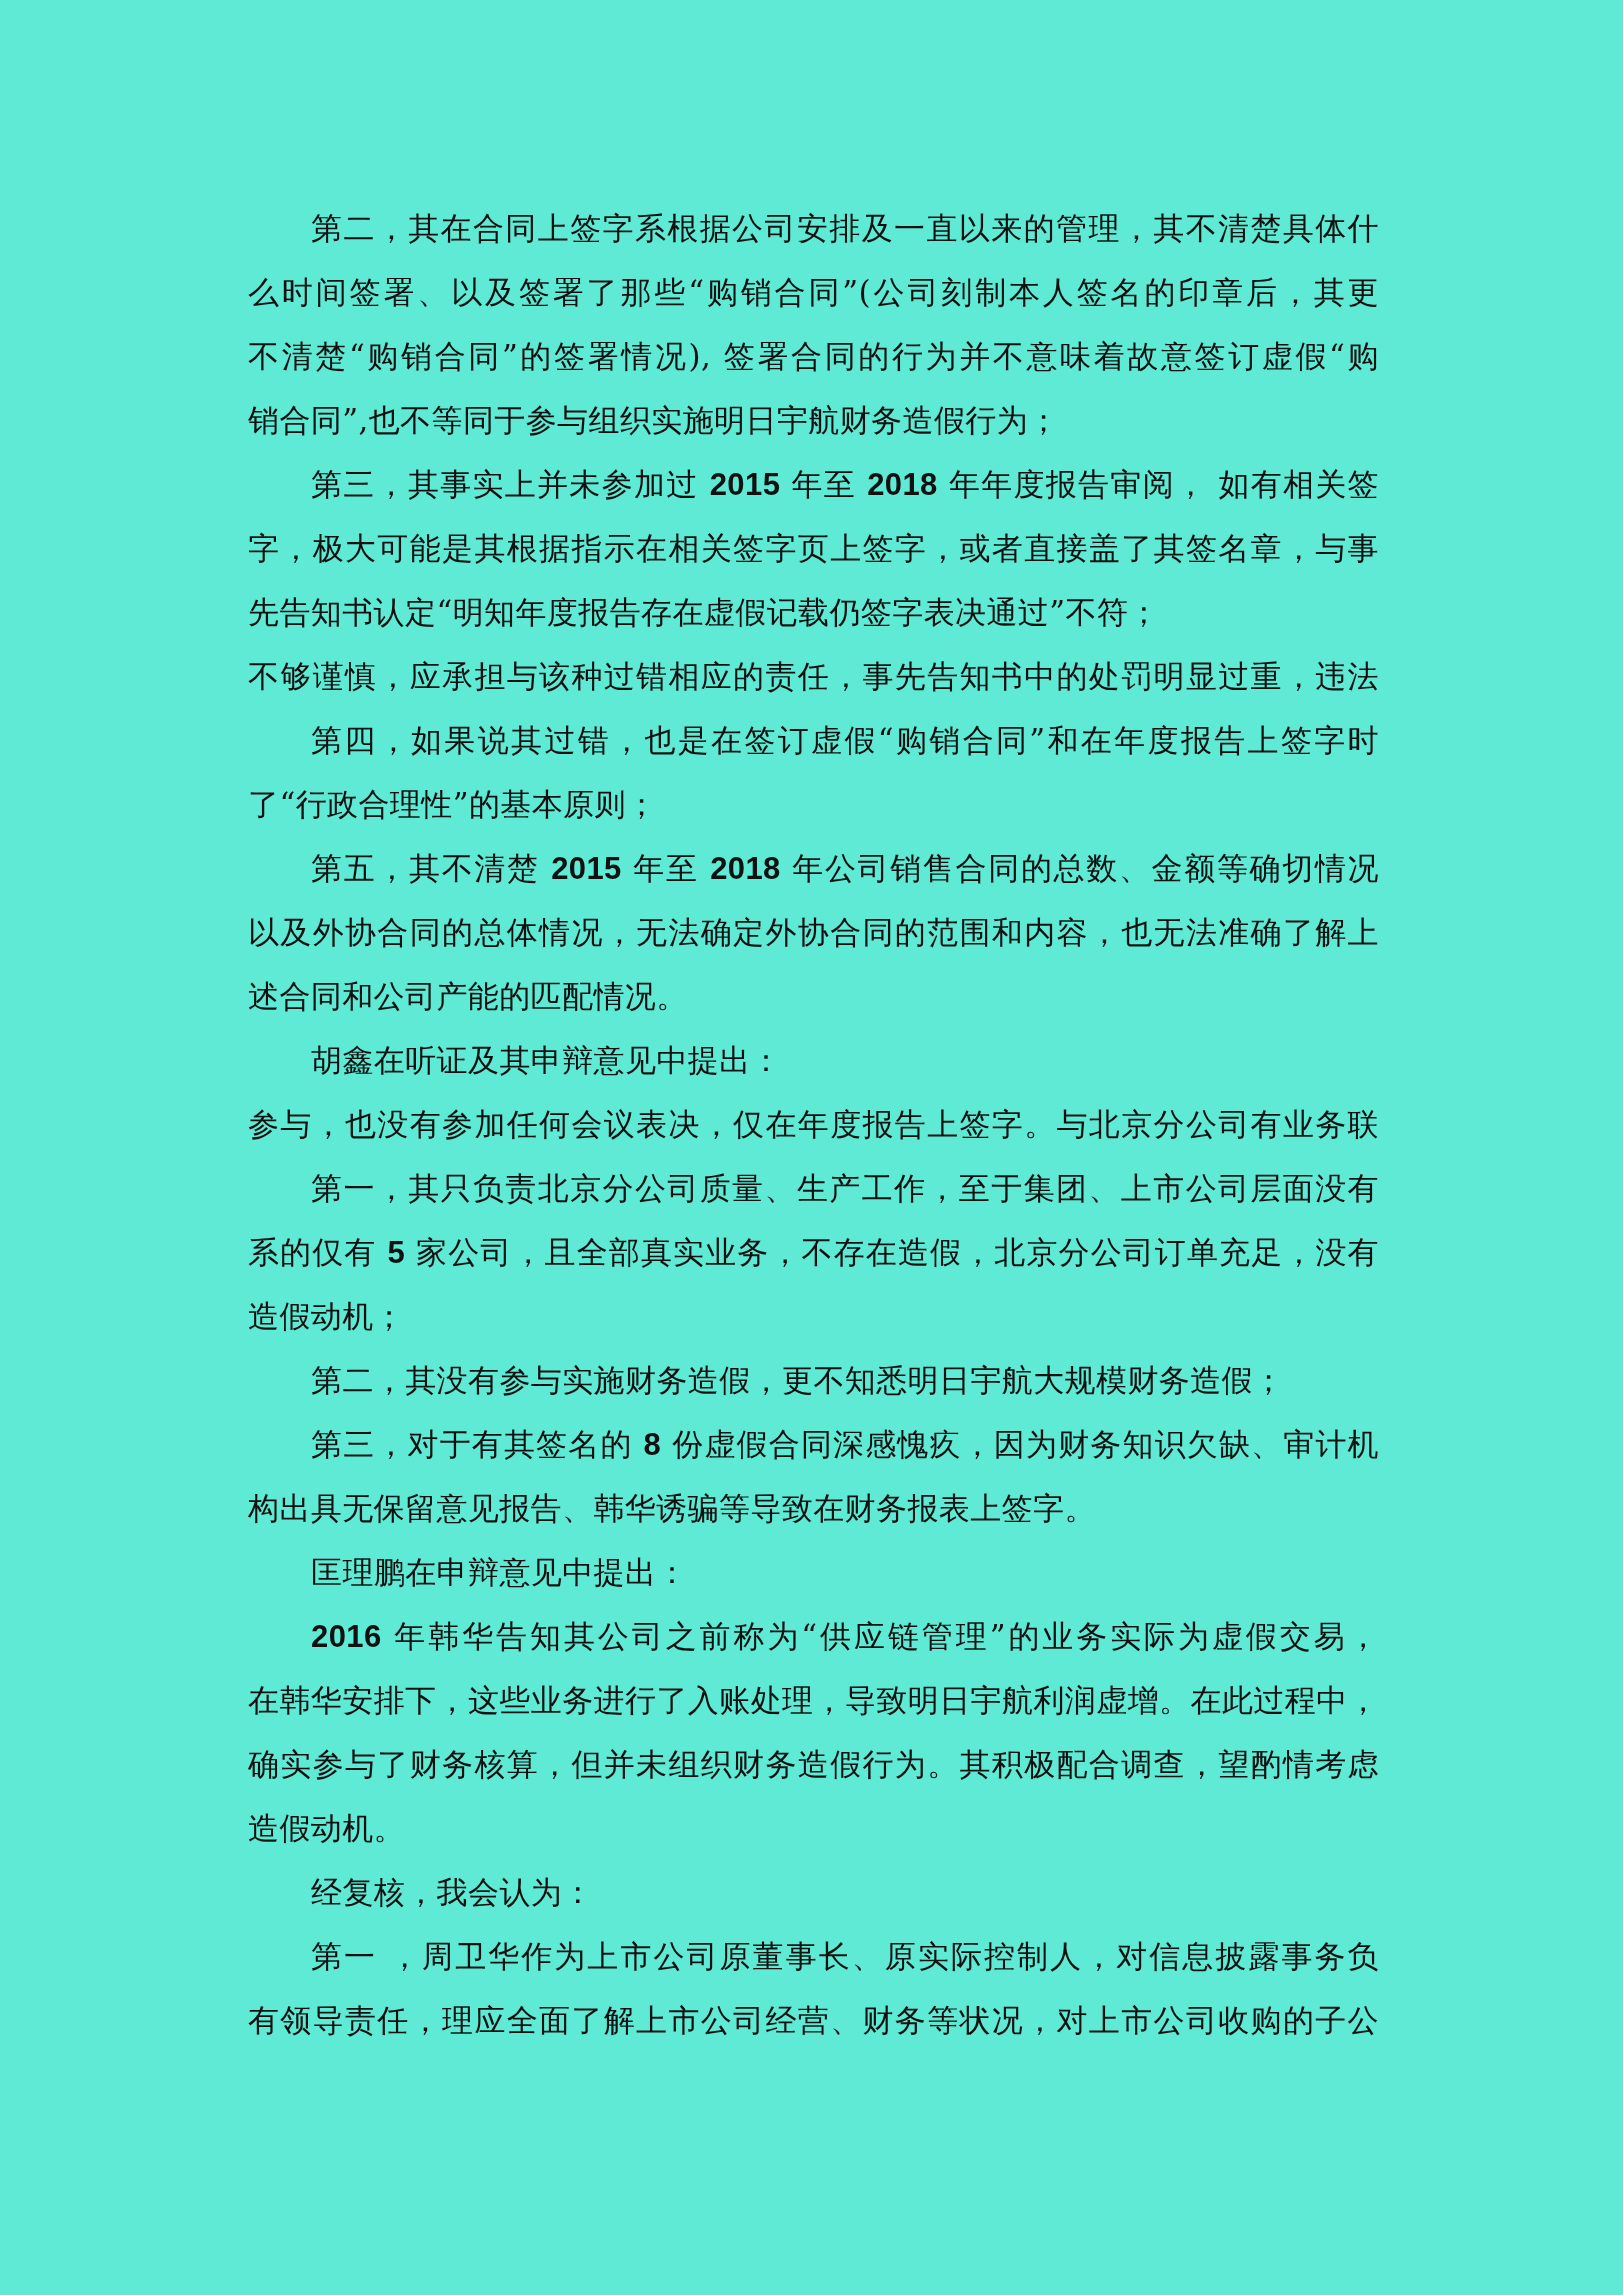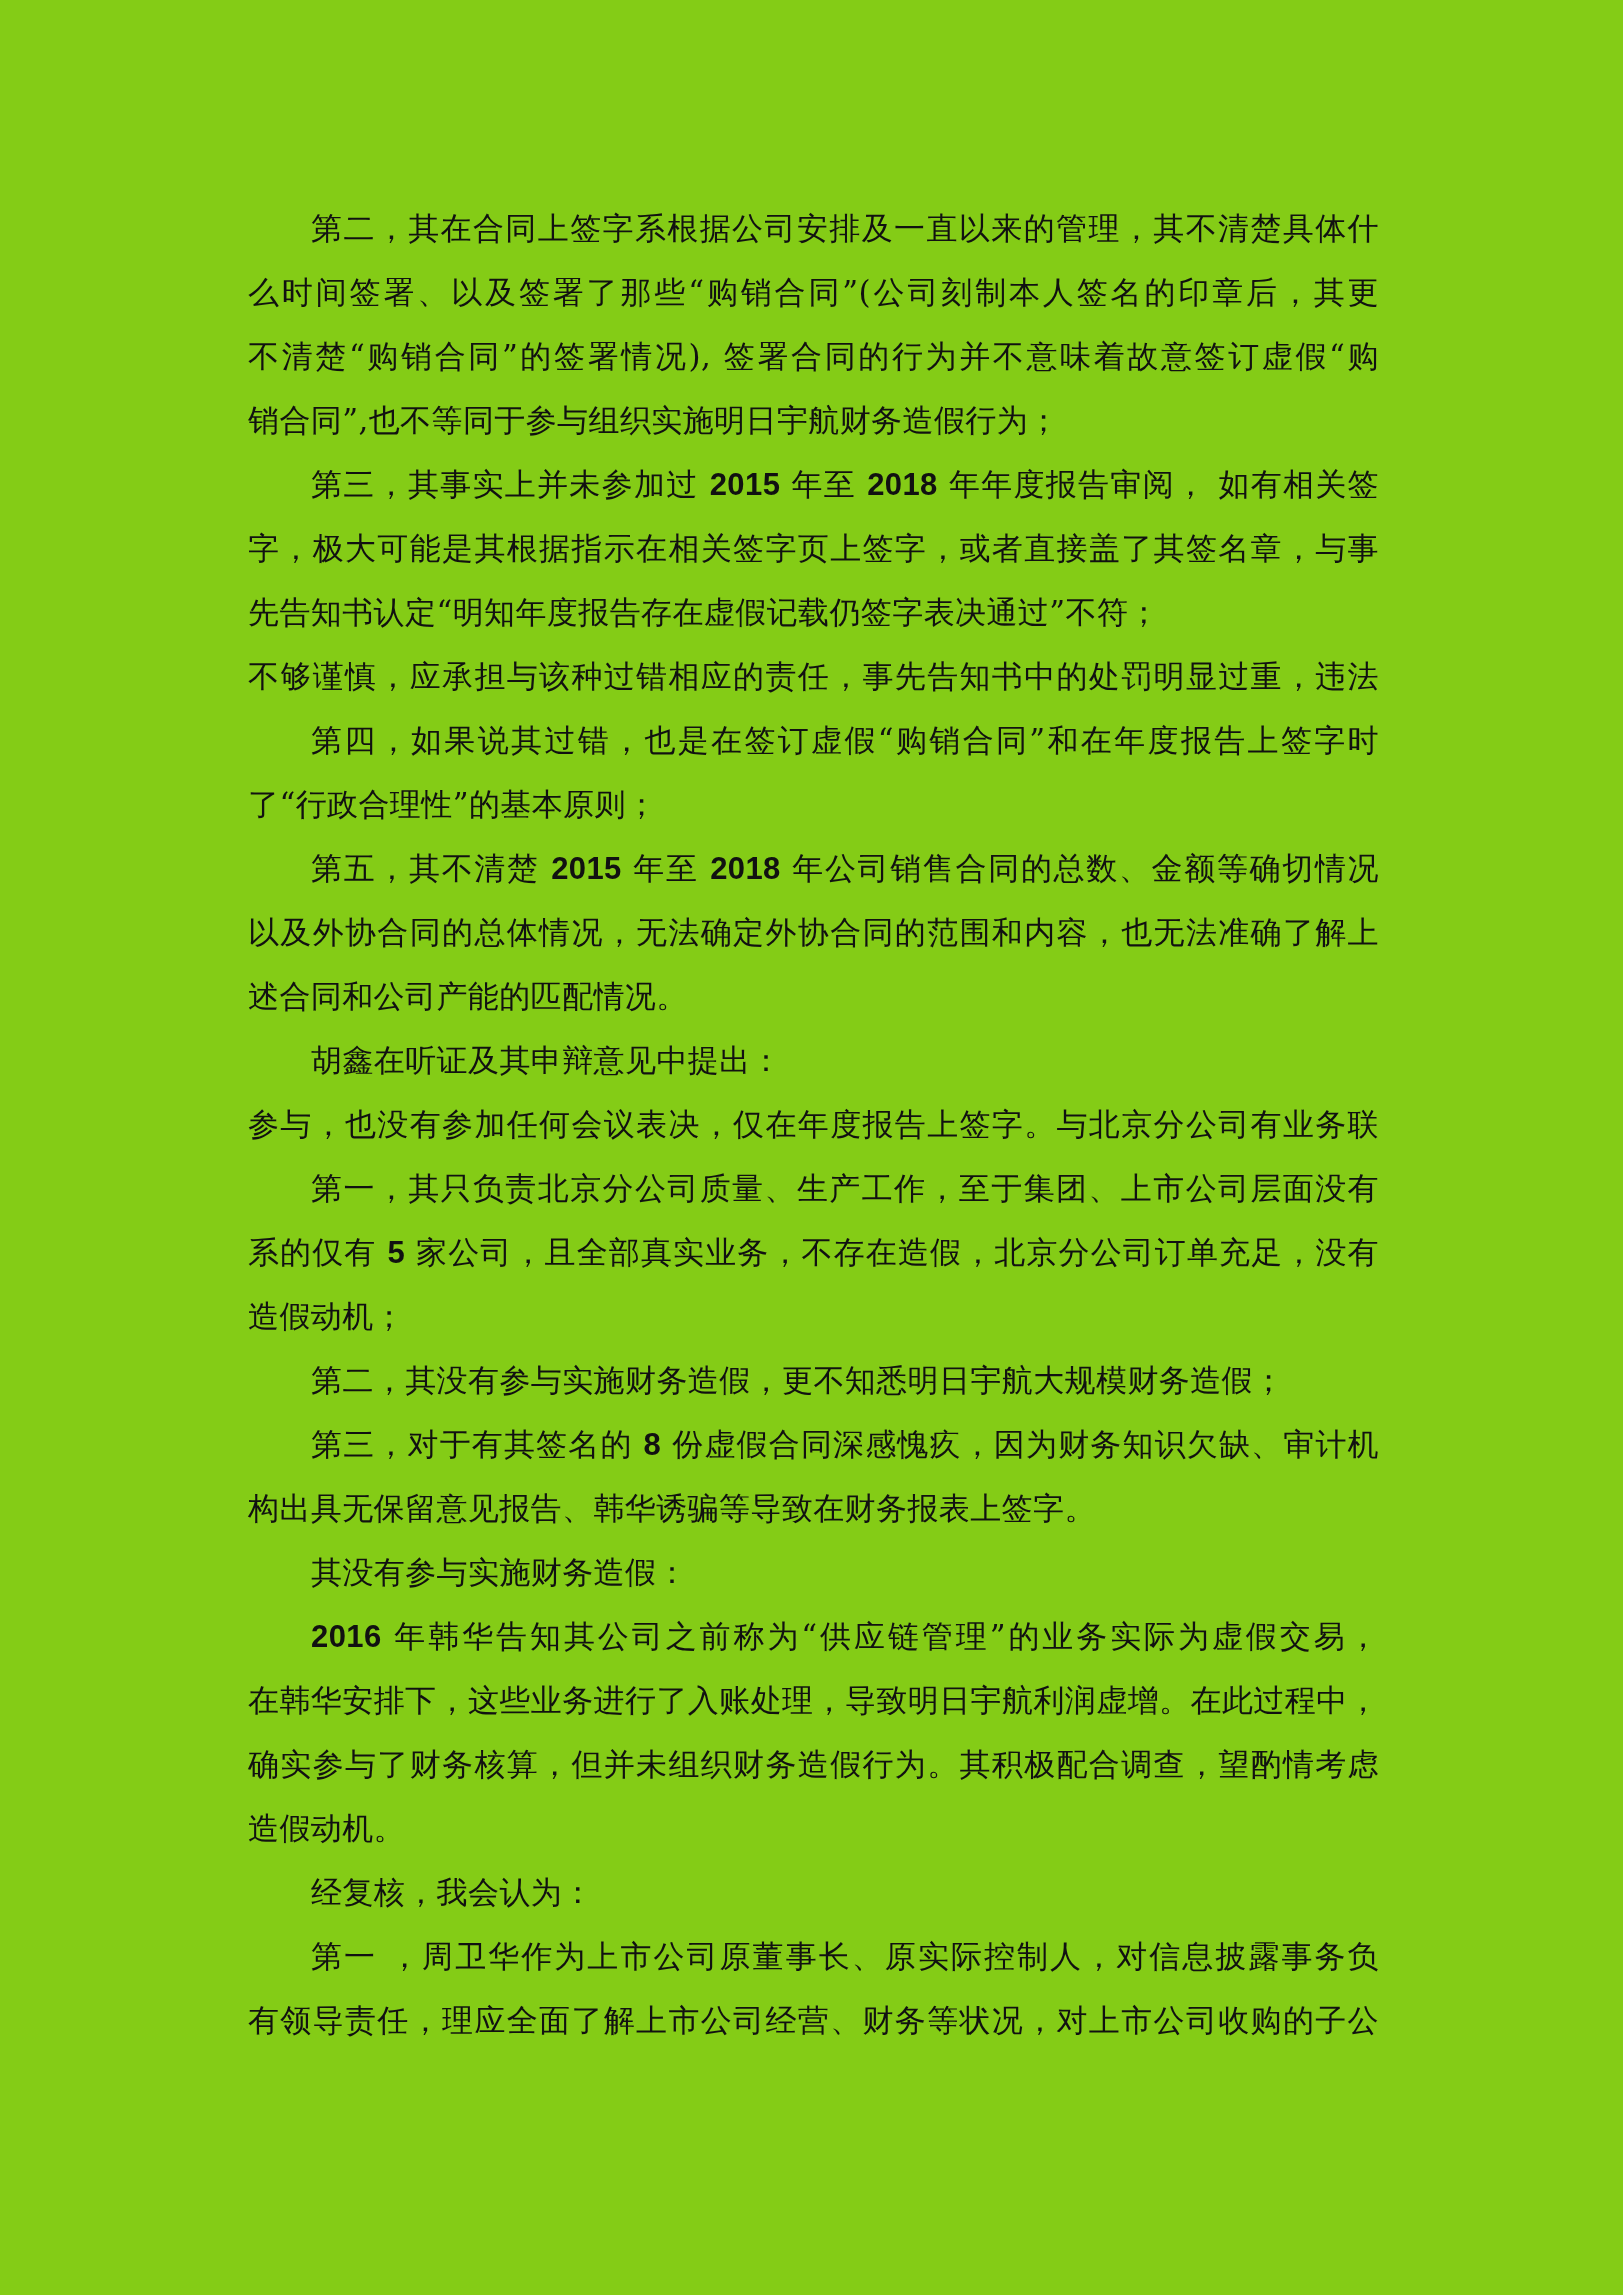--- a/index.html
+++ b/index.html
@@ -14,21 +14,21 @@
     overflow: hidden;
     font-family: "DejaVu Serif", "Liberation Serif", serif;
     color: #111111;
   }
   .page {
     position: absolute;
     left: 0;
     top: 0;
     width: 1623px;
     height: 2295px;
-    background: #84cc16;
+    background: #5eead4;
   }
   .body-text {
     position: absolute;
     left: 248px;
     top: 196px;
     width: 1131px;
   }
   .line {
     display: block;
     height: 64px;
@@ -88,21 +88,21 @@
         <div class="line last">造假动机；</div>
       </div>
     <div>
         <div class="line indent last">第二，其没有参与实施财务造假，更不知悉明日宇航大规模财务造假；</div>
       </div>
     <div>
         <div class="line indent">第三，对于有其签名的 <span class="num">8</span> 份虚假合同深感愧疚，因为财务知识欠缺、审计机</div>
         <div class="line last">构出具无保留意见报告、韩华诱骗等导致在财务报表上签字。</div>
       </div>
     <div>
-        <div class="line indent last">其没有参与实施财务造假：</div>
+        <div class="line indent last">匡理鹏在申辩意见中提出：</div>
       </div>
     <div>
         <div class="line indent"><span class="num">2016</span> 年韩华告知其公司之前称为“供应链管理”的业务实际为虚假交易，</div>
         <div class="line">在韩华安排下，这些业务进行了入账处理，导致明日宇航利润虚增。在此过程中，</div>
         <div class="line">确实参与了财务核算，但并未组织财务造假行为。其积极配合调查，望酌情考虑</div>
         <div class="line last">造假动机。</div>
       </div>
     <div>
         <div class="line indent last">经复核，我会认为：</div>
       </div>

